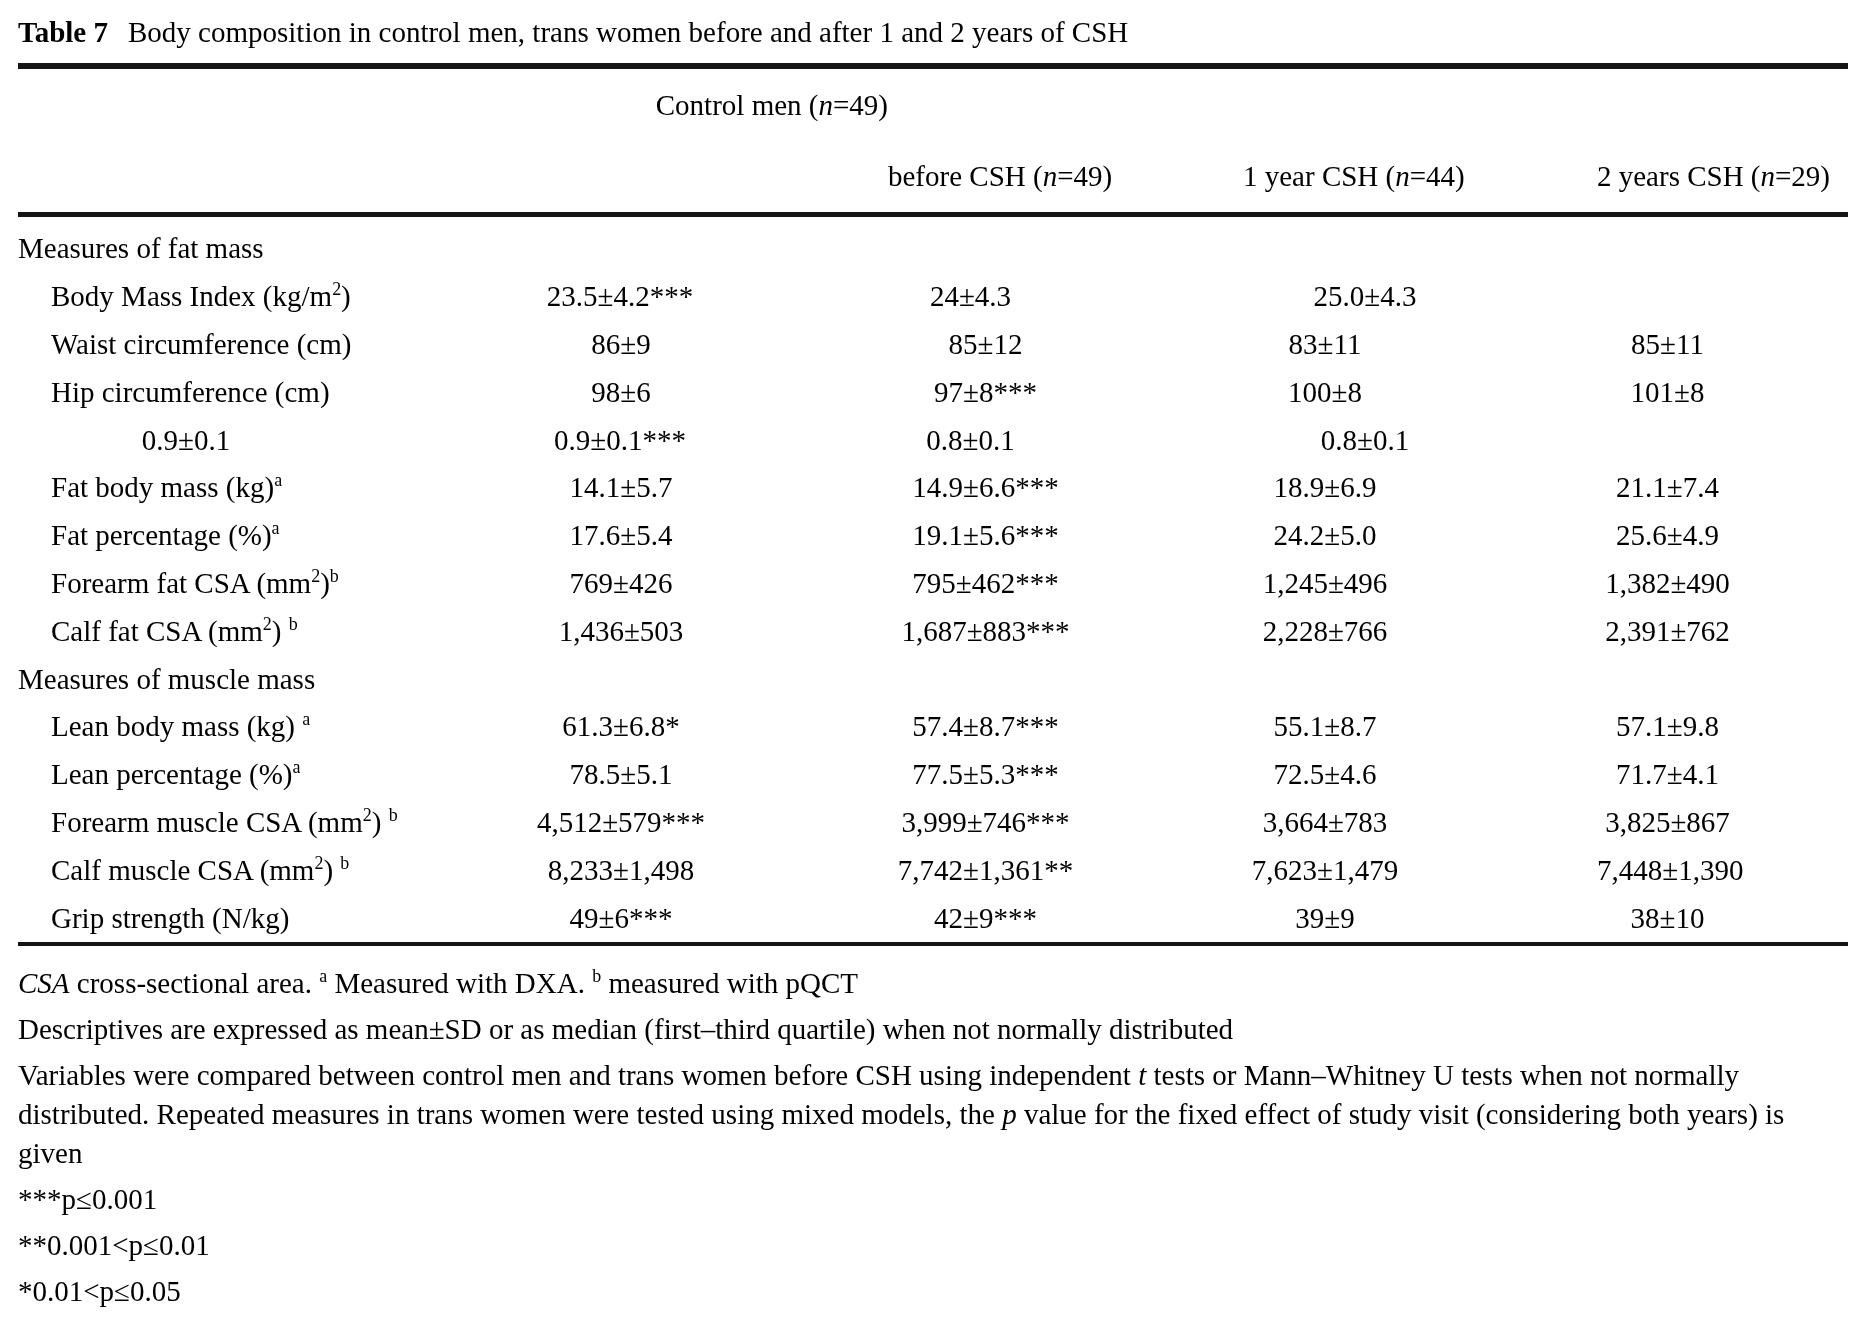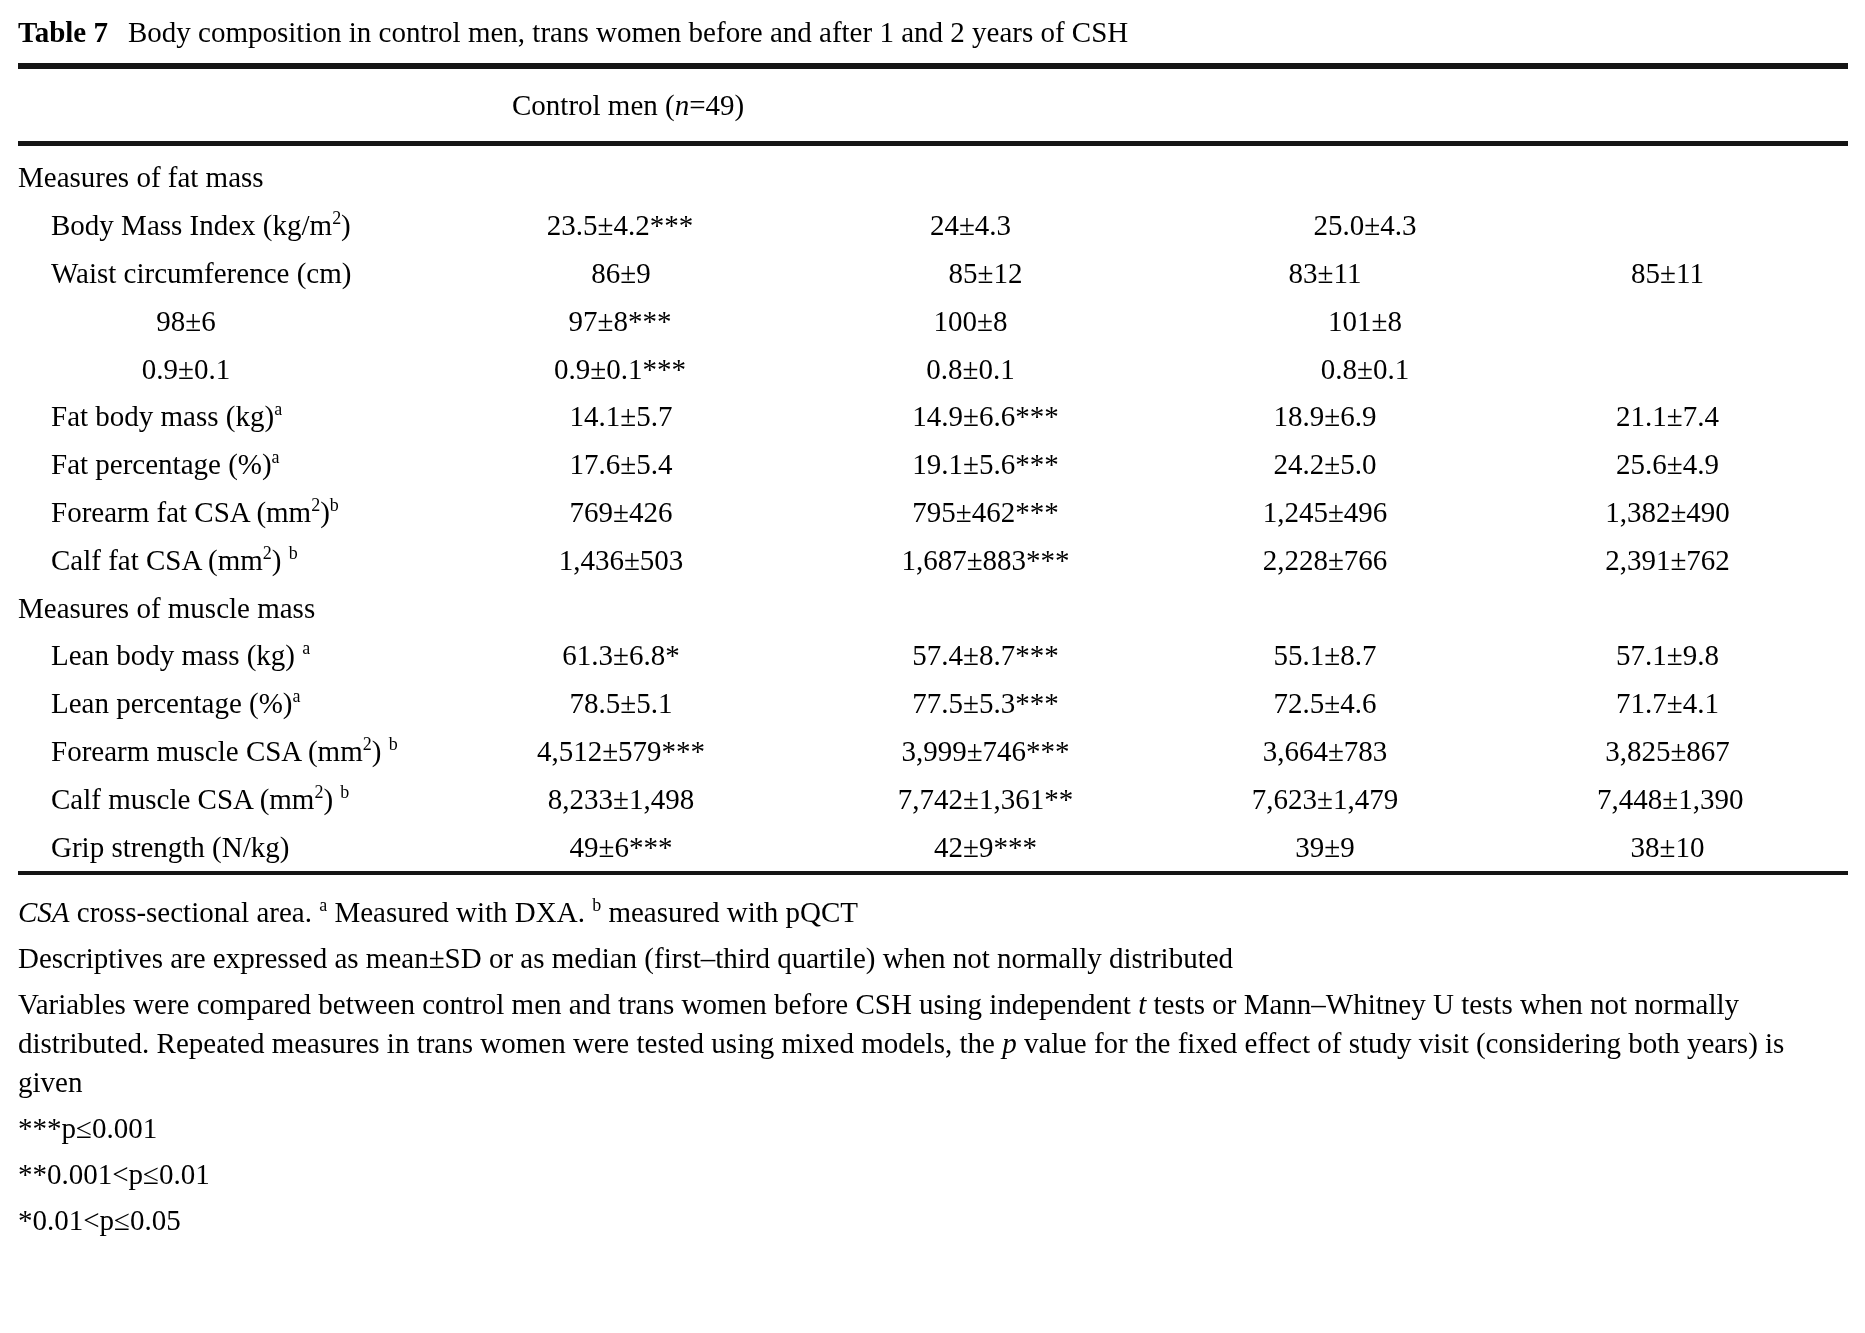--- a/index.html
+++ b/index.html
@@ -35,20 +35,21 @@
   }
   .rule-top { height: 6px; margin-top: 11px; }
   .rule-mid { height: 5px; }
   .rule-bottom { height: 4px; }
 
   .hrow1 {
     display: grid;
     grid-template-columns: 494px 376px 1fr;
     height: 72px;
     align-items: center;
+    text-align: right;
   }
   .group-cell {
     height: 100%;
     display: flex;
     align-items: center;
     border-bottom: 3px solid #151515;
   }
   .hrow2 {
     display: grid;
     grid-template-columns: 494px 376px 355px 354px 1fr;
@@ -94,20 +95,27 @@
 
   <div class="rule rule-top"></div>
 
   <div>
 
     <div class="hrow1">
       <div></div>
       <div>Control men (<i>n</i>=49)</div>
     </div>
 
+    <div class="hrow2">
+      <div></div>
+      <div></div>
+      <div>before CSH (<i>n</i>=49)</div>
+      <div>1 year CSH (<i>n</i>=44)</div>
+      <div>2 years CSH (<i>n</i>=29)</div>
+    </div>
 
     <div class="rule rule-mid"></div>
 
     <div class="tbody" id="table-body">
         <div class="trow">
           <div class="section-label">Measures of fat mass</div>
         </div>
         <div class="trow">
           <div class="rlabel">Body Mass Index (kg/m<sup>2</sup>)</div>
           <div class="val c3">23.5±4.2***</div>
@@ -115,20 +123,21 @@
           <div class="val c5">25.0±4.3</div>
         </div>
         <div class="trow">
           <div class="rlabel">Waist circumference (cm)</div>
           <div class="val c2">86±9</div>
           <div class="val c3">85±12</div>
           <div class="val c4">83±11</div>
           <div class="val c5">85±11</div>
         </div>
         <div class="trow">
+          <div class="rlabel">Hip circumference (cm)</div>
           <div class="val c2">98±6</div>
           <div class="val c3">97±8***</div>
           <div class="val c4">100±8</div>
           <div class="val c5">101±8</div>
         </div>
         <div class="trow">
           <div class="val c2">0.9±0.1</div>
           <div class="val c3">0.9±0.1***</div>
           <div class="val c4">0.8±0.1</div>
           <div class="val c5">0.8±0.1</div>

